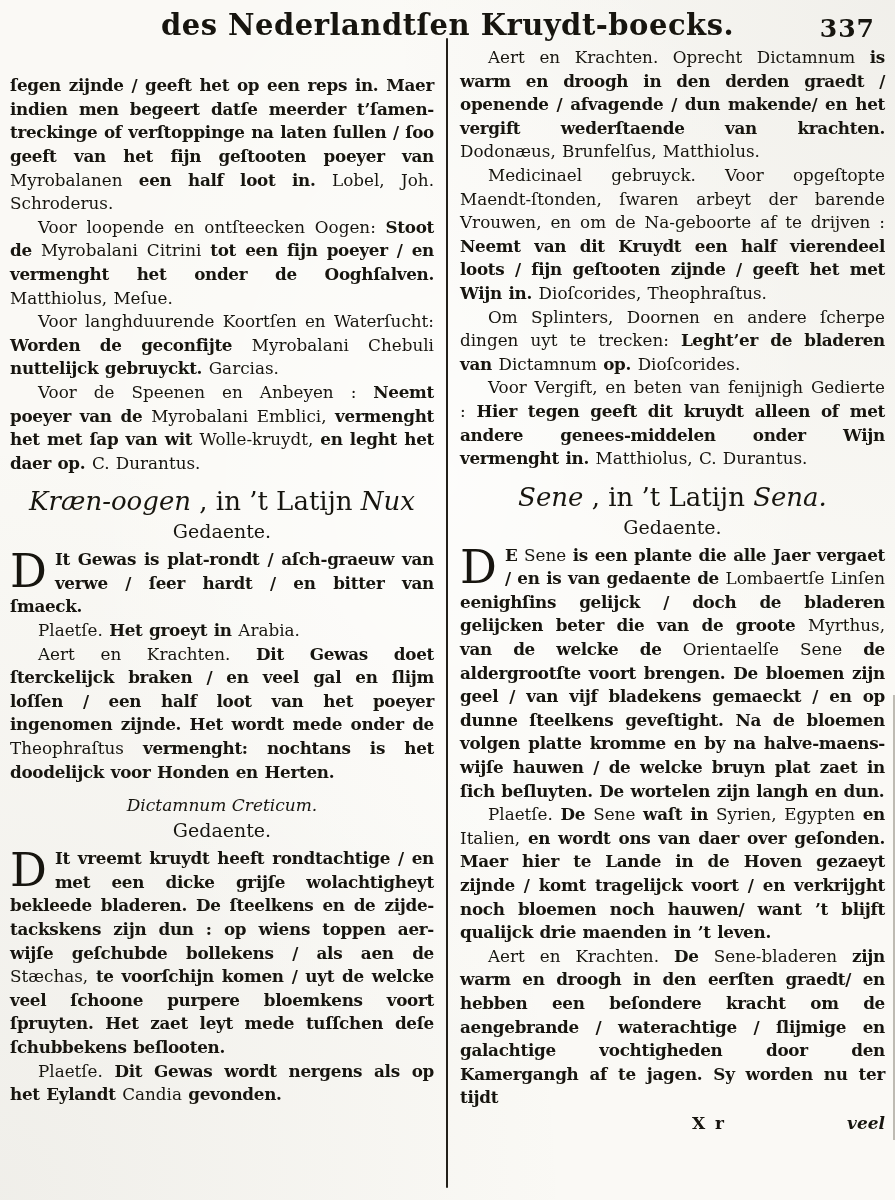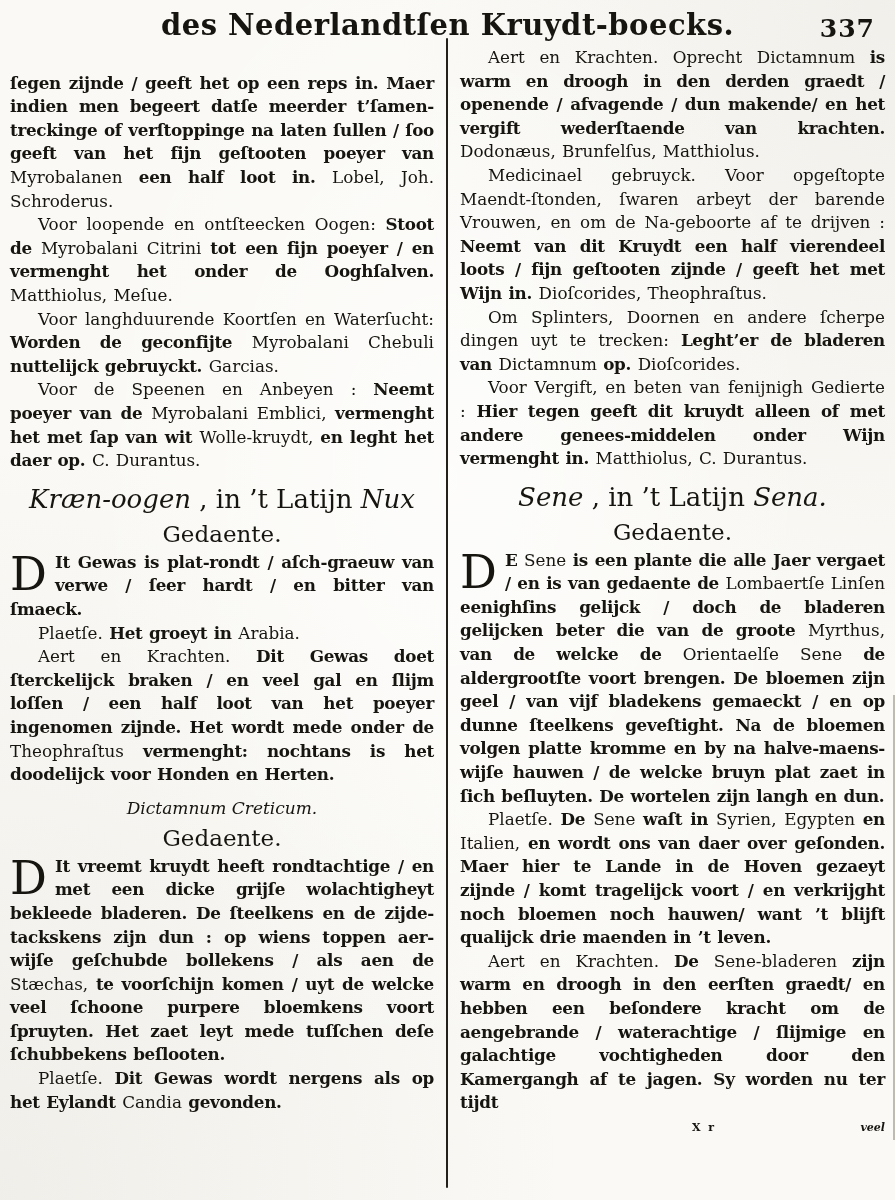--- a/index.html
+++ b/index.html
@@ -50,25 +50,25 @@
   .run-ro{font-weight:normal;letter-spacing:0;}
   .run-it{font-style:italic;font-weight:normal;}
   .dropcap{
     float:left;font-size:46px;line-height:40px;
     padding:3px 8px 0 0;font-weight:normal;
   }
   .heading{margin:10px 0 2px 0;text-align:center;}
   .heading .hl-main{font-size:26px;line-height:32px;}
   .heading .hl-sub{font-size:17px;line-height:22px;margin-top:2px;}
   .subheading{
-    margin:7px 0 5px 0;text-align:center;
-    font-size:23px;font-weight:normal;line-height:24px;
+    margin:0 0 5px 0;text-align:center;
+    font-size:19px;font-weight:normal;line-height:24px;
   }
   .catchline{
-    display:flex;font-size:11px;line-height:24px;margin-top:1px;
+    display:flex;font-size:17px;line-height:24px;margin-top:1px;
   }
   .sig{margin-left:232px;font-weight:bold;letter-spacing:2px;}
   .catchword{margin-left:auto;font-weight:bold;font-style:italic;}
 </style>
 </head>
 <body>
 
 <div class="page">
   <div class="header-title">des Nederlandtſen Kruydt-boecks.</div>
   <div class="page-number">337</div>

